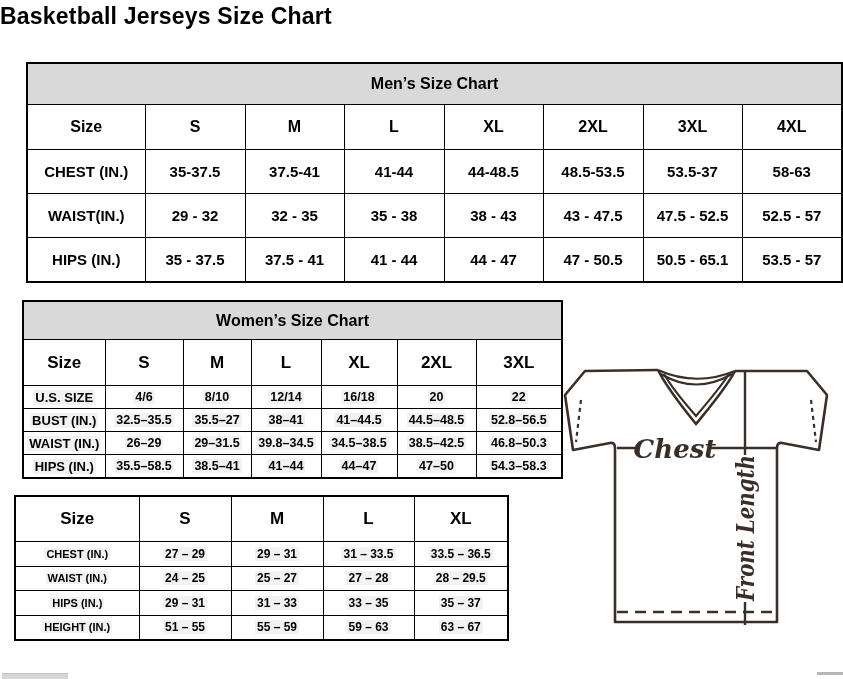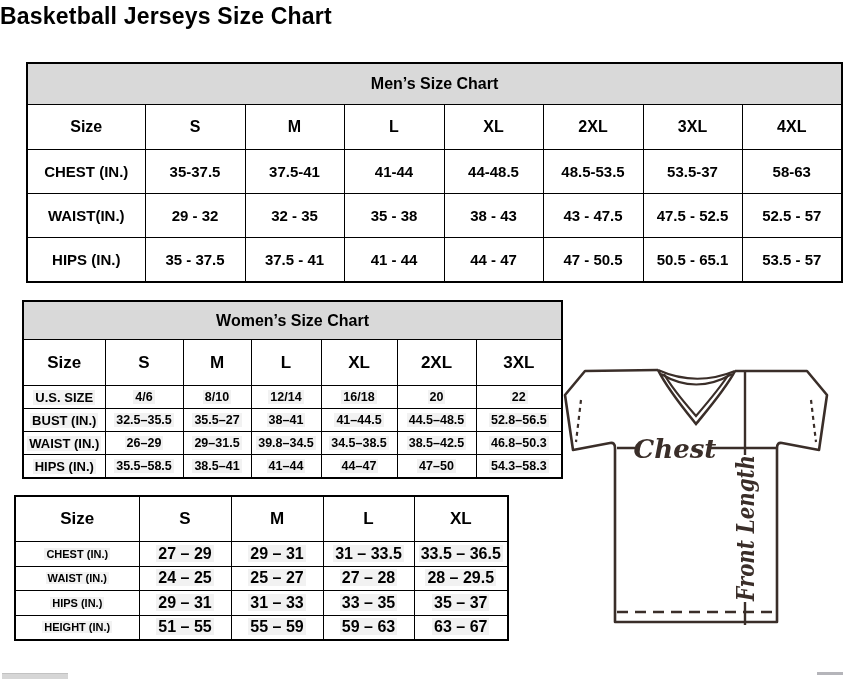--- a/index.html
+++ b/index.html
@@ -30,21 +30,21 @@
   
   table.women{left:14px;top:300px;width:539px;margin-left:8px;}
   .women tr.t-title td{height:37px;}
   .women tr.t-head td{height:45px;font-size:17px;}
   .women tr.t-row td{height:22px;font-size:12.5px;}
   .women tr.t-row td.lbl{font-size:13px;}
   
   table.youth{left:14px;top:495px;width:493px;}
   .youth tr.t-title td{height:38px;}
   .youth tr.t-head td{height:44px;font-size:17px;}
-  .youth tr.t-row td{height:23.5px;font-size:16px;}
+  .youth tr.t-row td{height:23.5px;font-size:12px;}
   .youth tr.t-row td.lbl{font-size:11px;}
   .hl{background:#f2f2f2;padding:0 2px;}
   
   .jersey{position:absolute;left:560px;top:362px;width:283px;height:312px;}
   .jersey path, .jersey line{stroke:var(--diagram-stroke,#3a2e29);fill:none;}
   .jersey text{
     fill:var(--diagram-stroke,#3a2e29);
     font-family:"DejaVu Serif","Liberation Serif",serif;
     font-style:italic;font-weight:bold;
   }

